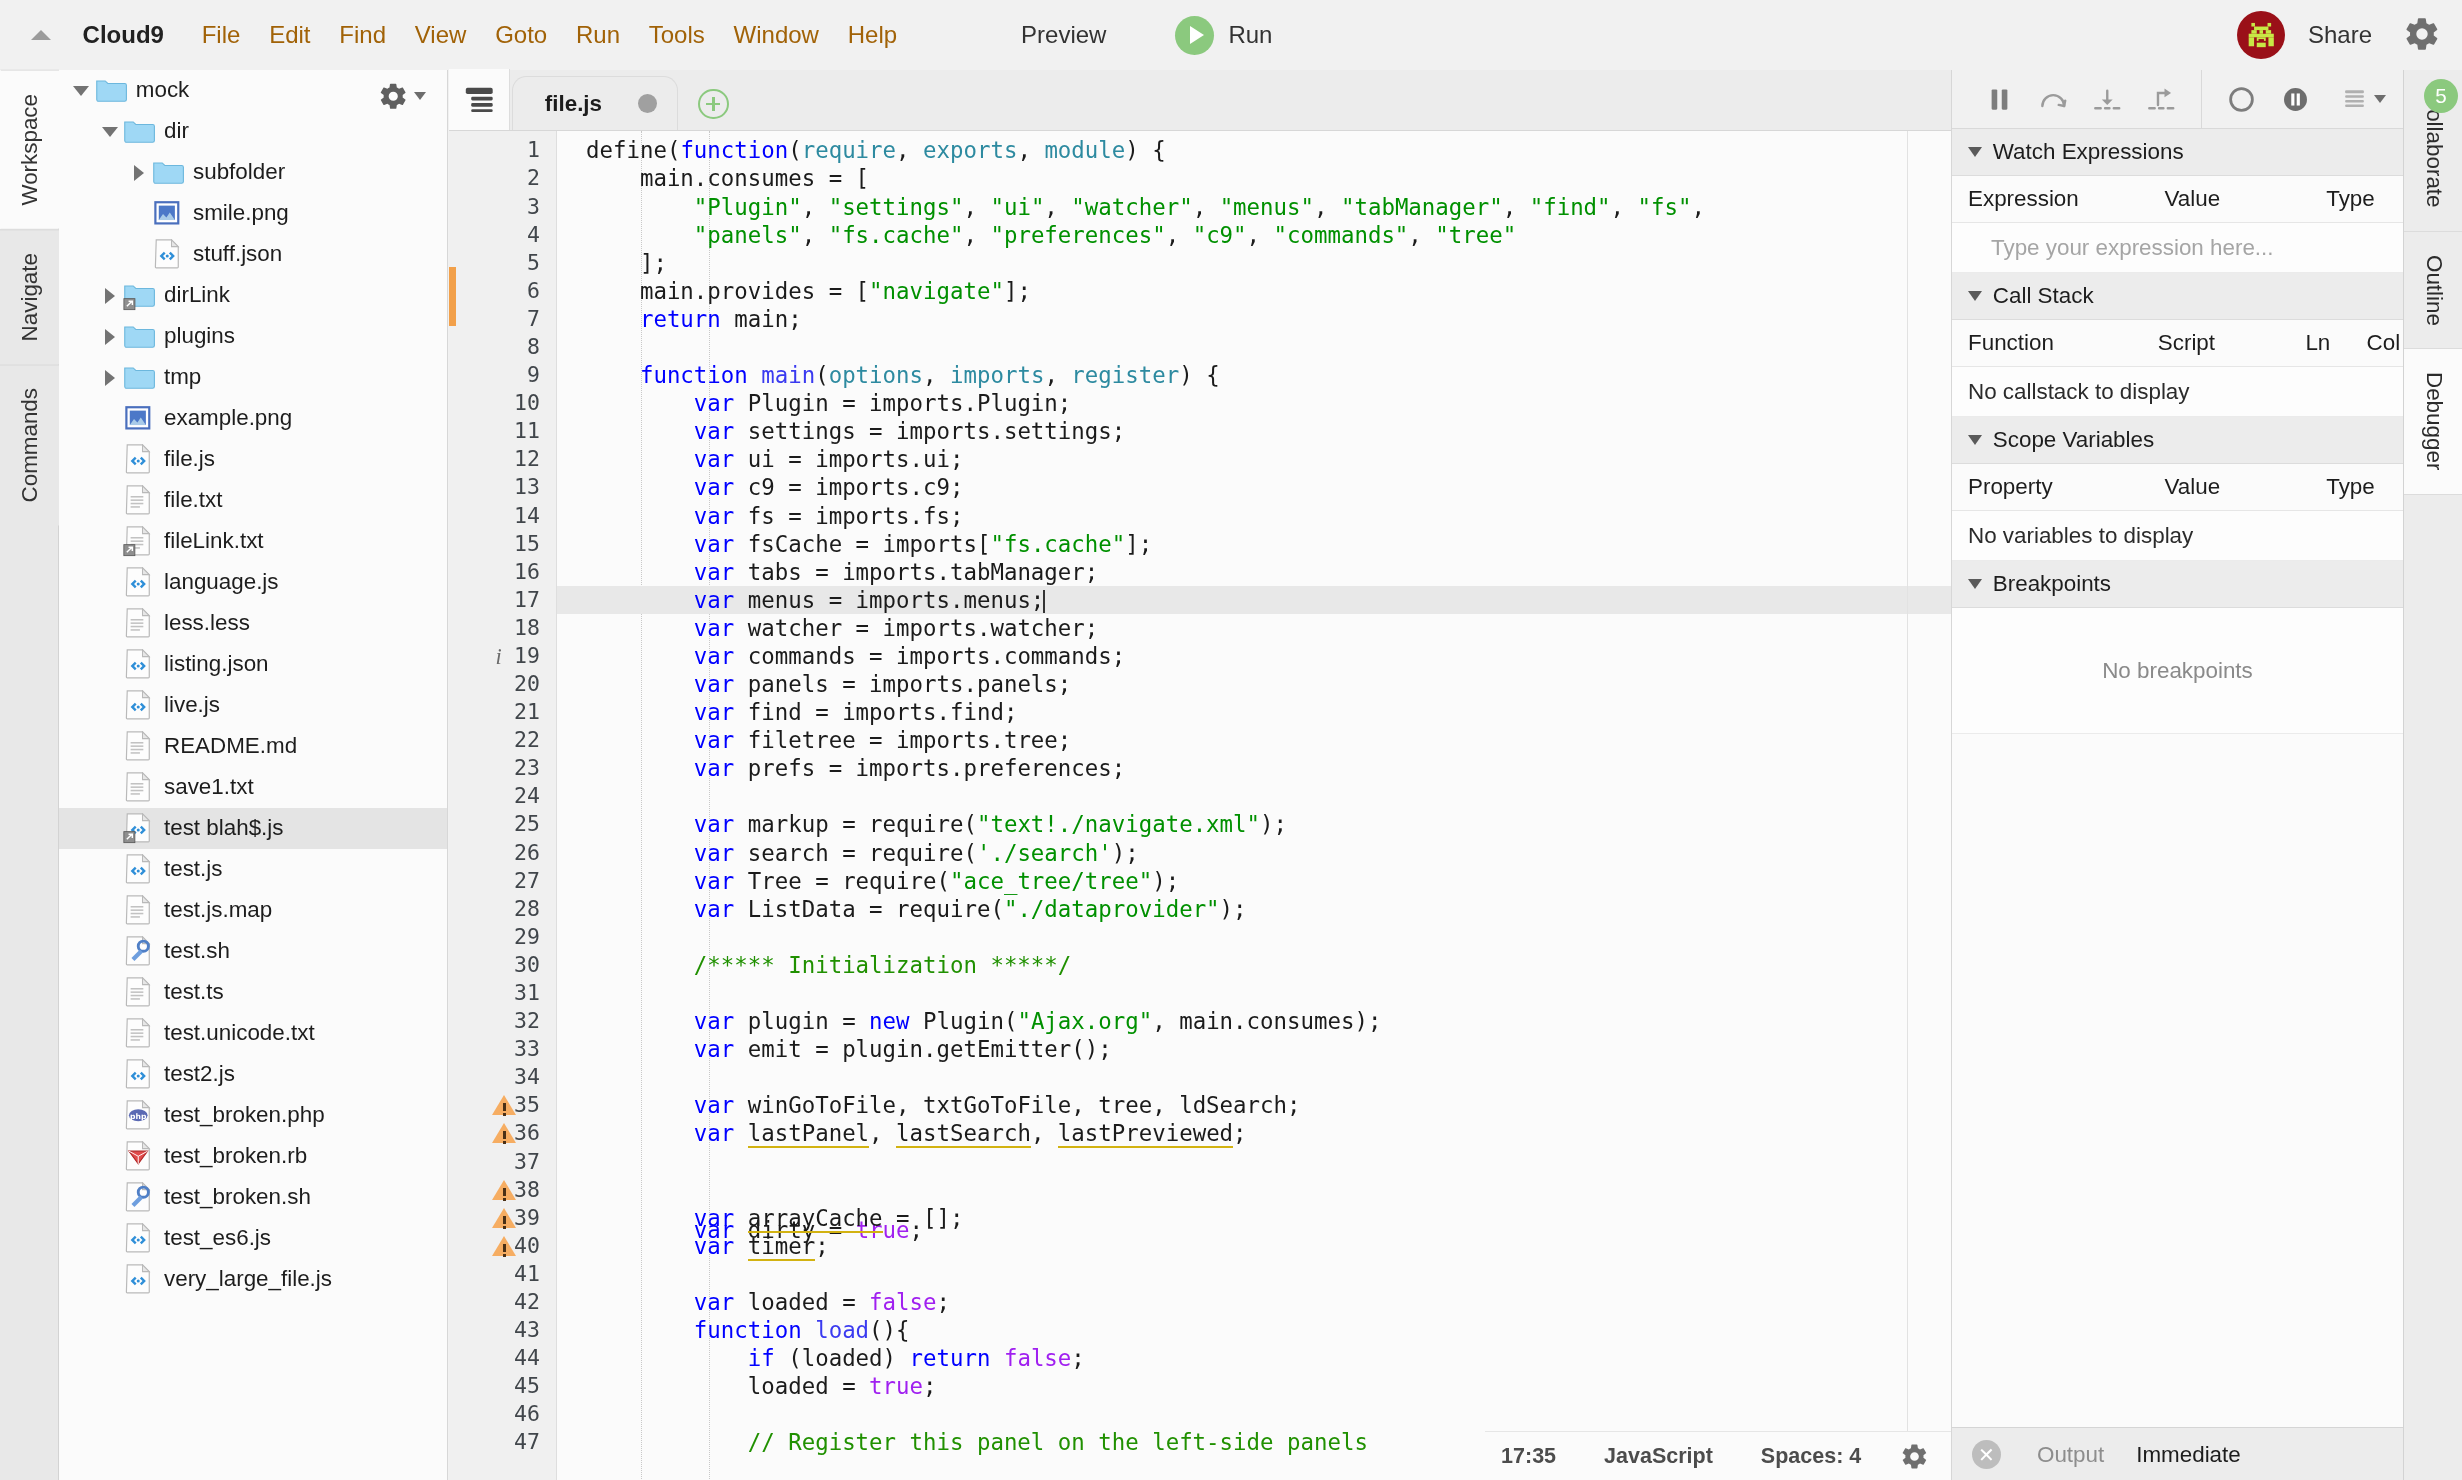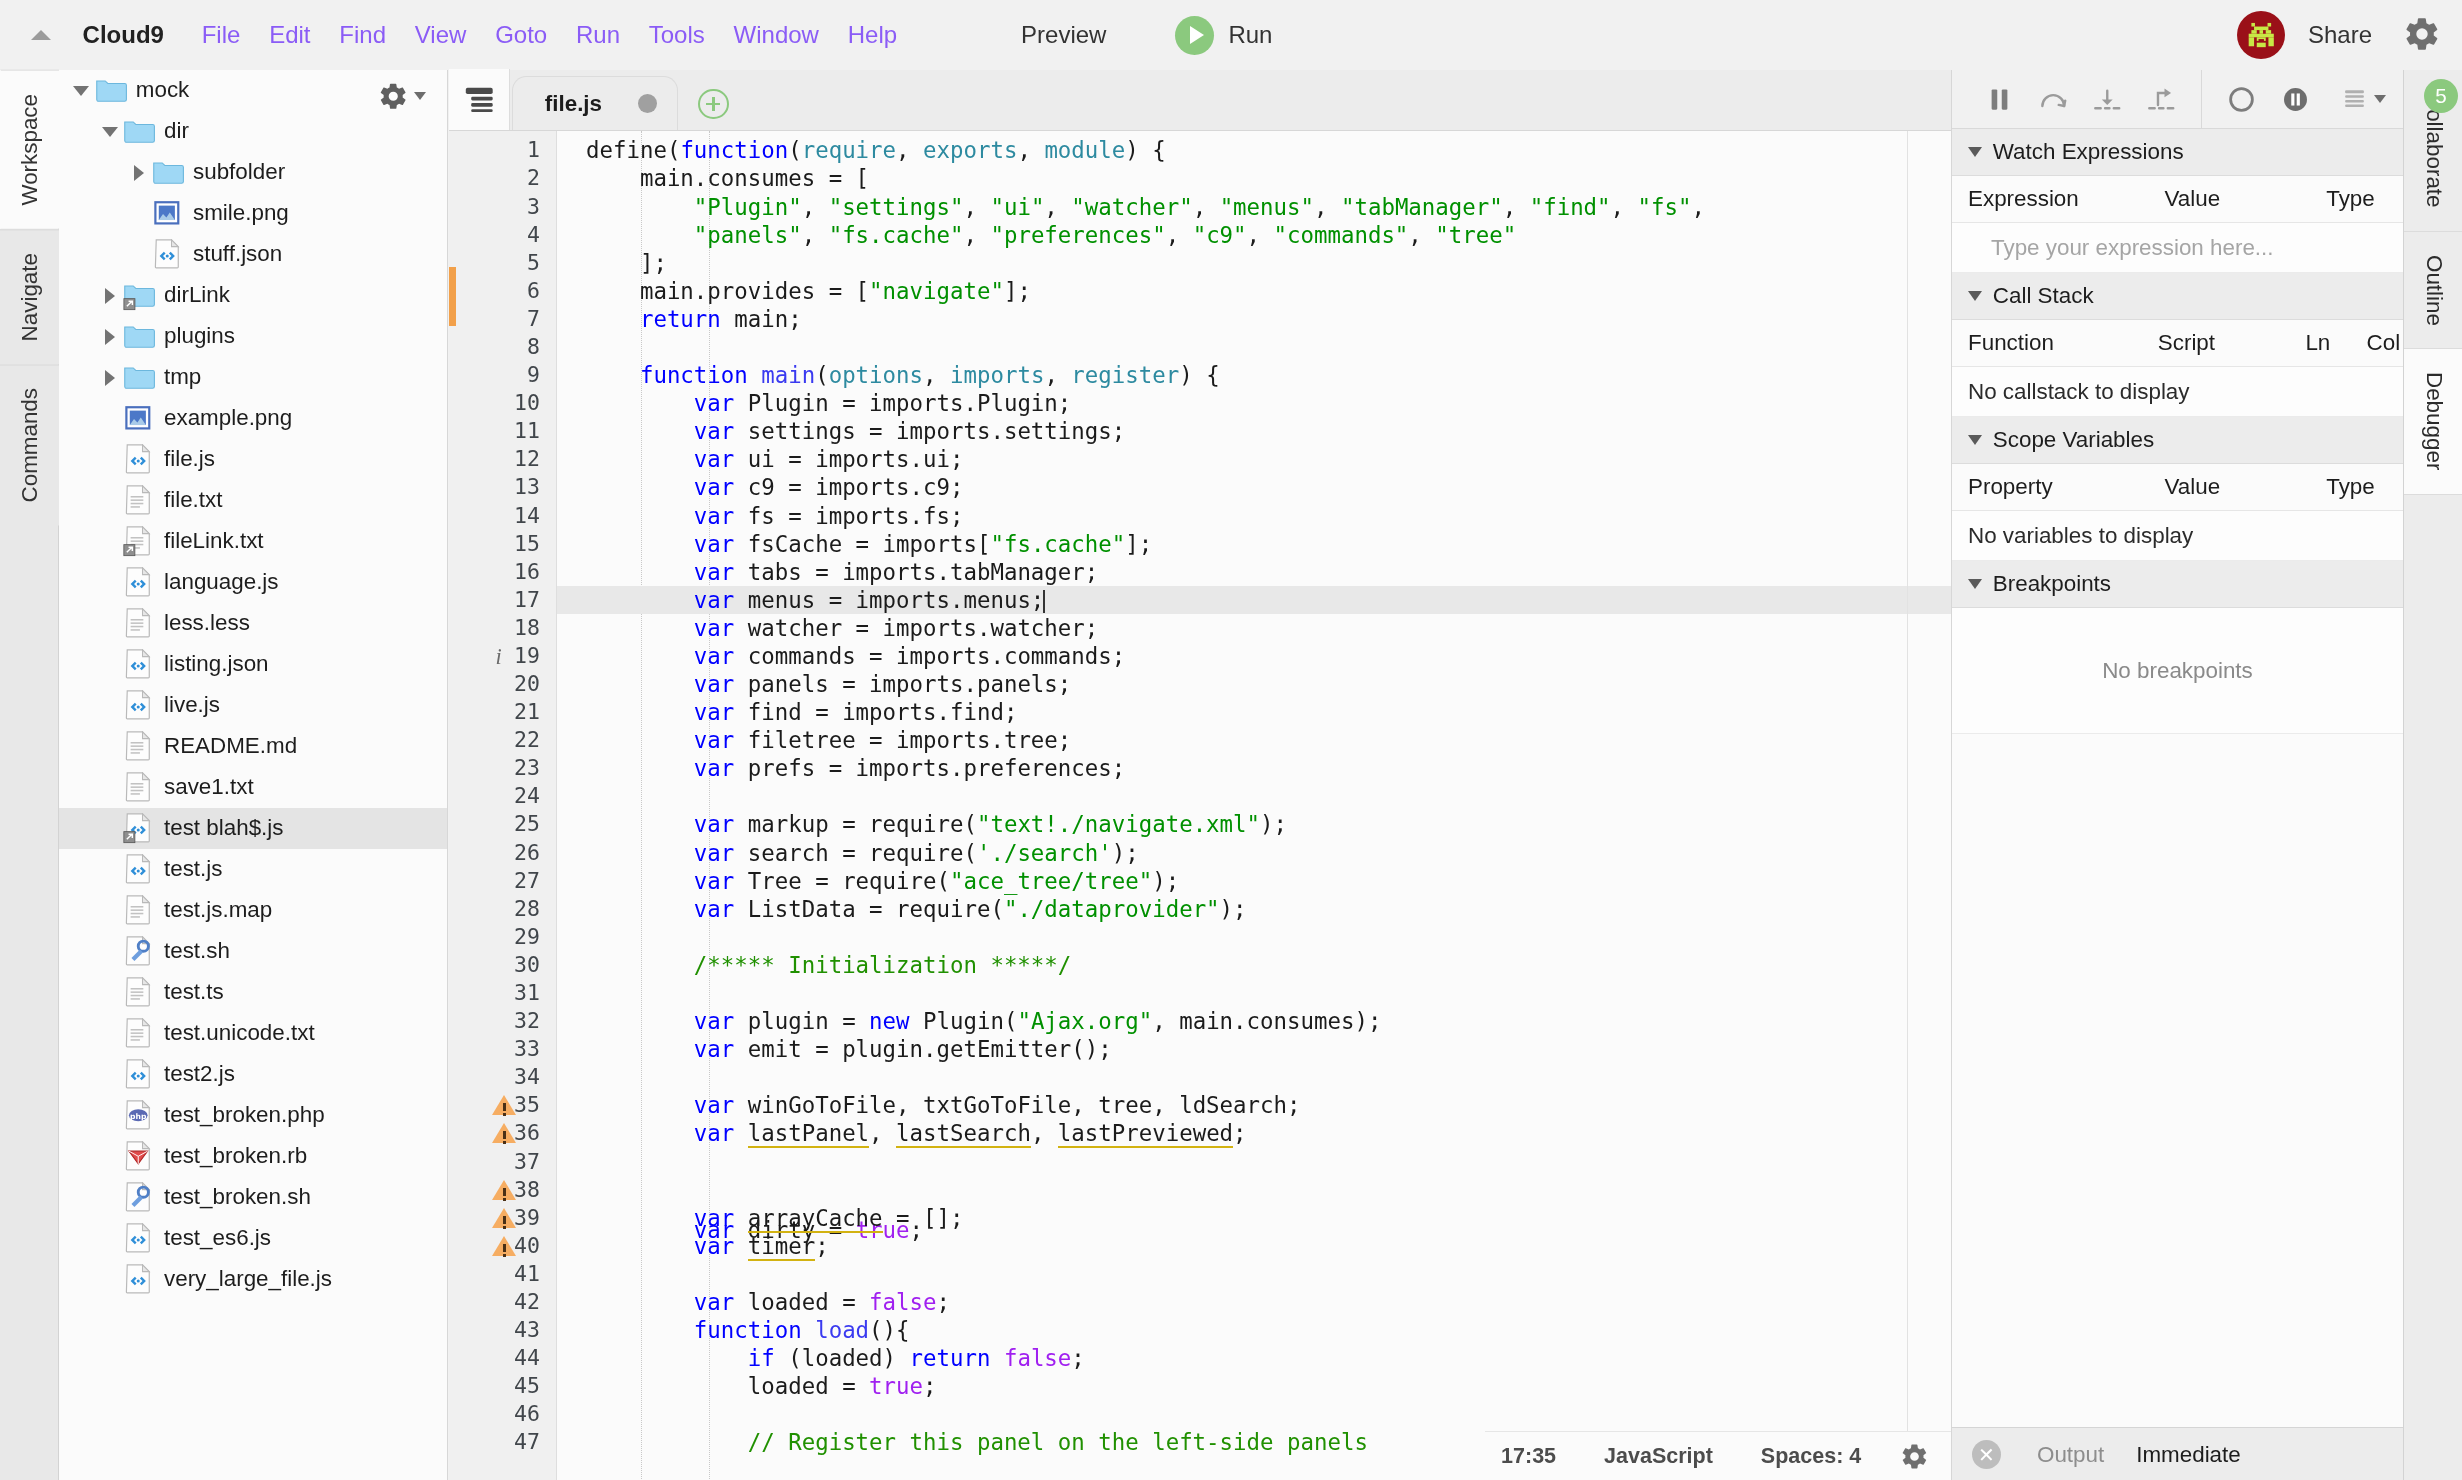--- a/index.html
+++ b/index.html
@@ -24,21 +24,21 @@
   .tri-up {
     width: 0; height: 0;
     border-left: 10px solid transparent; border-right: 10px solid transparent;
     border-bottom: 10.8px solid #9b9b9b;
   }
   .brand {
     font-size: 24px; font-weight: bold; color: #222; margin-left: 10.8px; margin-right: 12.6px;
     padding: 5.4px 10.8px; border-radius: 2.7px;
   }
   .menu-item {
-    font-size: 24px; color: #8b5cf6; padding: 5.4px 14.4px; border-radius: 2.7px; white-space: nowrap;
+    font-size: 24px; color: #a16207; padding: 5.4px 14.4px; border-radius: 2.7px; white-space: nowrap;
   }
   .preview-btn { font-size: 24px; color: #333; padding: 5.4px 12.6px; }
   .run-group { display: flex; align-items: center; gap: 14.4px; margin-left: 56px; }
   .run-circle {
     width: 39px; height: 39px; border-radius: 50%; background: #8bc97e;
     display: flex; align-items: center; justify-content: center;
   }
   .run-circle::after {
     content: ""; width: 0; height: 0; margin-left: 4.5px;
     border-top: 9px solid transparent; border-bottom: 9px solid transparent;

